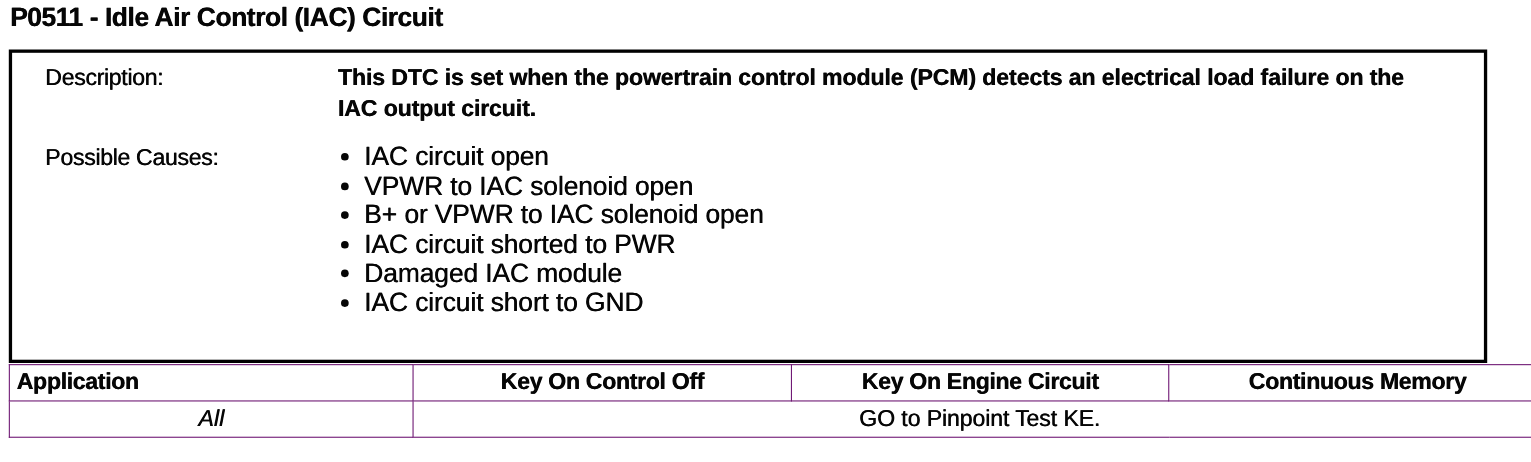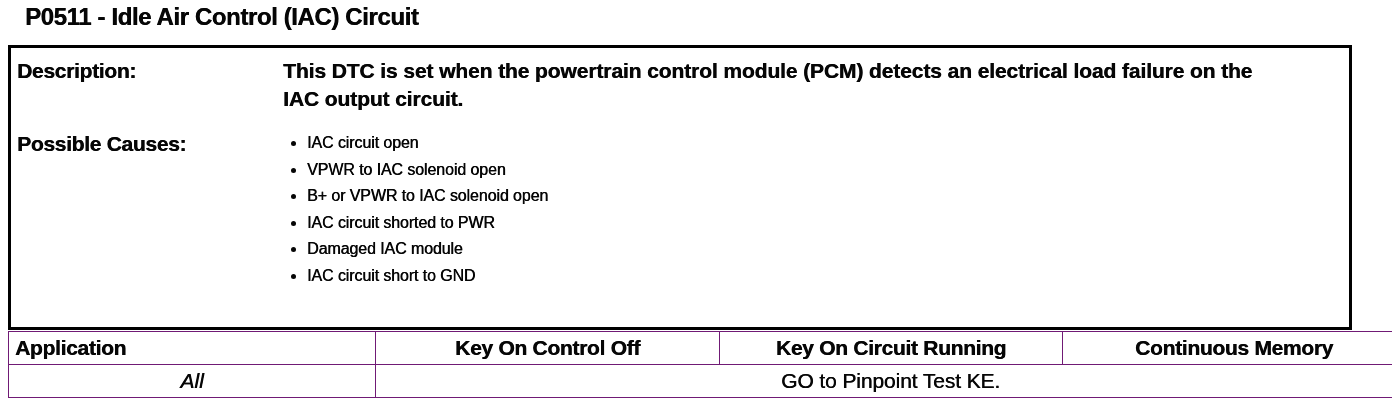--- a/index.html
+++ b/index.html
@@ -16,21 +16,21 @@
     position: relative;
     width: 1392px;
     height: 420px;
     background: #ffffff;
   }
   
   .ink { text-shadow: 0.45px 0 0 currentColor; }
 
   .page-title {
     position: absolute;
-    left: 25px;
+    left: 9px;
     top: 3px;
     font-size: 24px;
     font-weight: 700;
     letter-spacing: -0.4px;
     white-space: nowrap;
   }
 
   .info-box {
     position: absolute;
     left: 8px;
@@ -39,37 +39,38 @@
     height: 285px;
     box-sizing: border-box;
     border: 3px solid #000;
     padding: 9px 8px 4px 6px;
   }
   .info-row { display: flex; align-items: flex-start; }
   .info-row .label {
     flex: 0 0 266px;
     font-size: 21px;
     line-height: 28px;
-    font-weight: 700;
+    font-weight: 400;
     letter-spacing: -0.3px;
+    margin-left: 24px;
   }
   .info-row .content {
     font-size: 21px;
     line-height: 28px;
     letter-spacing: -0.1px;
   }
   .desc-row .content { max-width: 980px; font-weight: bold; }
   .causes-row { margin-top: 17px; }
   .causes-list {
     margin: 0;
     padding: 0 0 0 24px;
     list-style: disc;
   }
   .causes-list li {
-    font-size: 16px;
+    font-size: 24px;
     line-height: 26.5px;
     letter-spacing: -0.1px;
   }
   .aids-row { margin-top: 11px; }
 
   .dtc-table {
     position: absolute;
     left: 8px;
     top: 331px;
     width: 1345px;
@@ -126,21 +127,21 @@
     </div>
 
 
   </div>
 
   <table class="dtc-table">
     <thead>
       <tr>
         <th class="col-application col-w1 ink">Application</th>
         <th class="col-w2 ink">Key On Control Off</th>
-        <th class="col-w3 ink">Key On Circuit Running</th>
+        <th class="col-w3 ink">Key On Engine Circuit</th>
         <th class="col-w4 ink">Continuous Memory</th>
       </tr>
     </thead>
     <tbody>
       <tr>
         <td class="cell-application ink">All</td>
         <td class="cell-action ink" colspan="3">GO to Pinpoint Test KE.</td>
       </tr>
     </tbody>
   </table>

